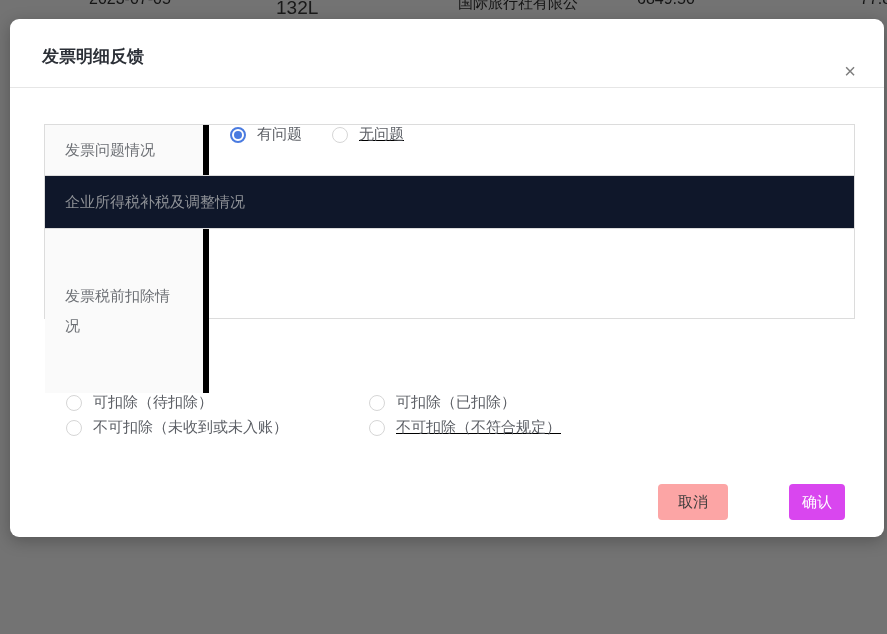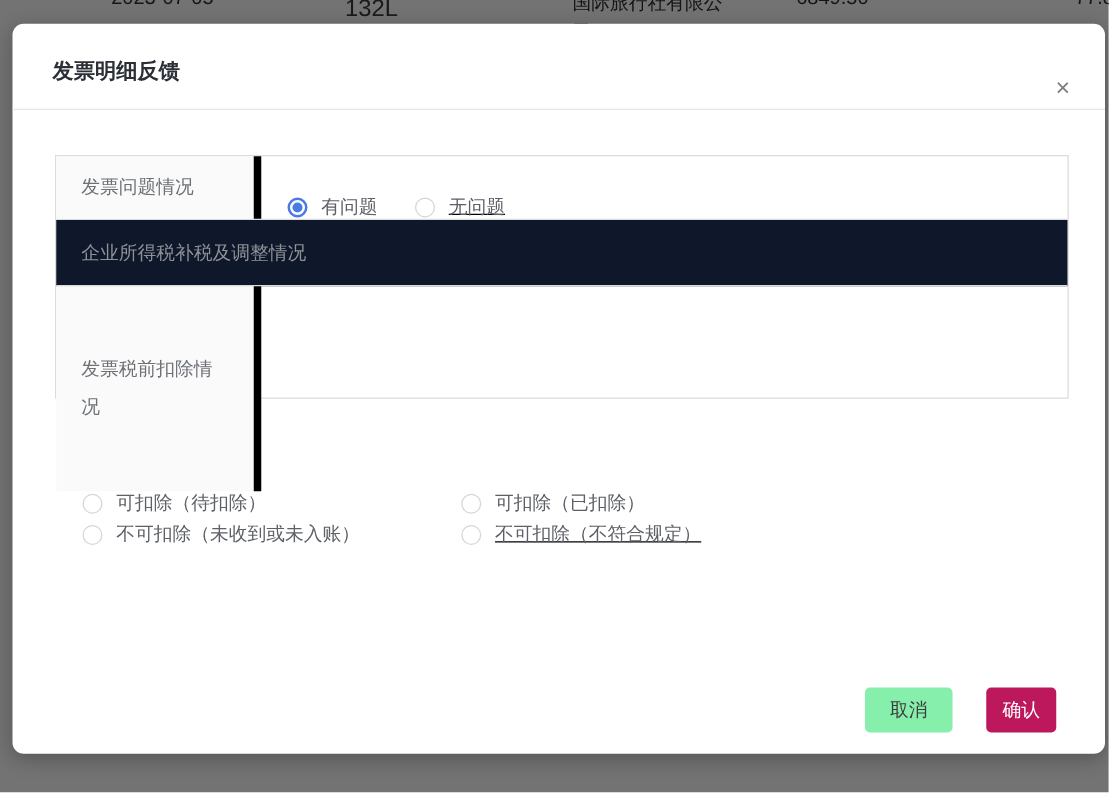--- a/index.html
+++ b/index.html
@@ -27,21 +27,21 @@
   .overlay {
     position: absolute; inset: 0;
     background: rgba(0, 0, 0, 0.55);
     z-index: 5;
   }
 
   
   .modal {
     position: absolute;
     left: 10px; top: 19px;
-    width: 874px; height: 584px;
+    width: 874px; height: 518px;
     background: #ffffff;
     border-radius: 9px;
     box-shadow: 0 4px 16px rgba(0,0,0,0.25);
     z-index: 10;
   }
   .modal-header {
     position: relative;
     height: 69px;
     padding: 0 32px;
     border-bottom: 1px solid #e6e6e6;
@@ -78,21 +78,21 @@
     border-right: 6px solid #000000;
     padding: 0 30px 0 20px;
     display: flex; align-items: center;
     font-size: 15px;
     color: #6d7075;
     line-height: 30px;
   }
   .content-cell {
     flex: 1;
     padding-left: 21px;
-    display: flex; align-items: flex-end;
+    display: flex; align-items: flex-start;
   }
   .row-problem { height: 51px; }
   .row-section {
     height: 53px;
     background: #0f172a;
     display: flex; align-items: center;
     padding-left: 20px;
     font-size: 15px;
     color: #8f9297;
   }
@@ -143,27 +143,28 @@
   .btn {
     height: 36px;
     border: none;
     border-radius: 4px;
     font-size: 15px;
     cursor: pointer;
     font-family: "Liberation Sans", "DejaVu Sans", sans-serif;
   }
   .btn-cancel {
     width: 70px;
-    background: #86efac;
+    background: #fca5a5;
     color: #3c3c3c;
   }
   .btn-confirm {
     width: 56px;
-    background: #be185d;
+    background: #d946ef;
     color: #ffffff;
+    margin-left: 34px;
   }
 </style>
 </head>
 <body>
 
 <div class="bg-page">
   <div class="bg-text bg-date">2023-07-05</div>
   <div class="bg-text bg-code">132L</div>
   <div class="bg-text bg-company">国际旅行社有限公司</div>
   <div class="bg-text bg-amount">6849.50</div>

